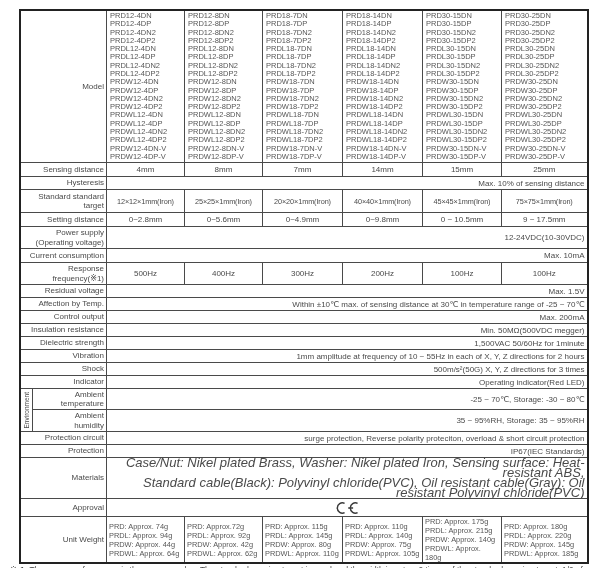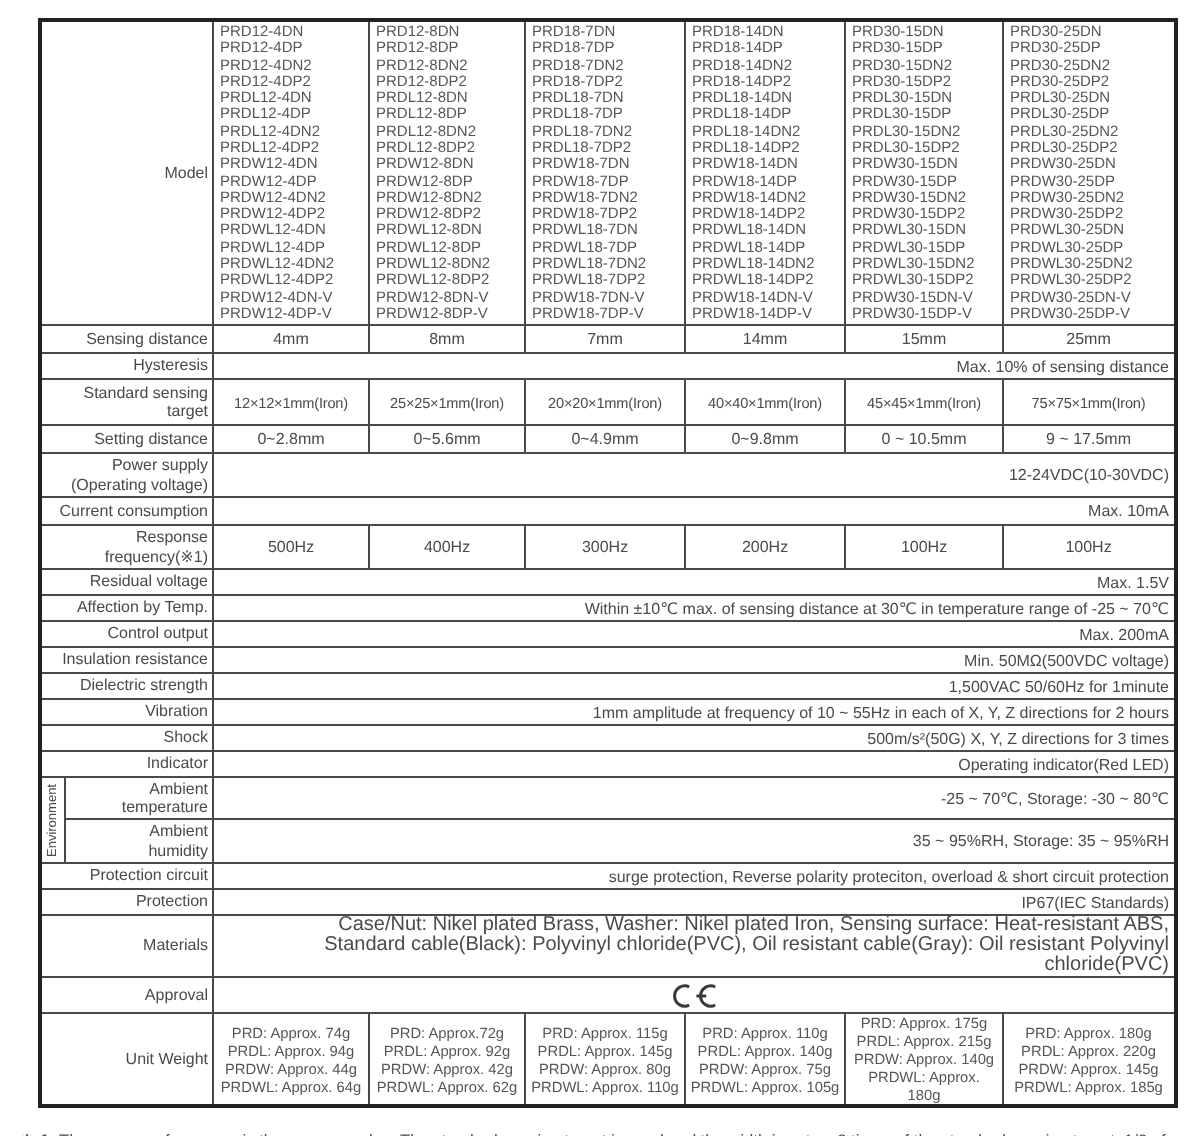--- a/index.html
+++ b/index.html
@@ -18,30 +18,30 @@
   }
   .spec th.lbl{text-align:right;padding-left:3px;white-space:pre-line;line-height:9.5px;}
   .spec td.val{text-align:center;}
   .spec td.span{text-align:right;}
   .spec td.model{
     text-align:left;white-space:pre-line;font-size:7.5px;line-height:8.28px;
     padding:1px 0 1px 3px;vertical-align:top;color:#565656;margin-left:36px;
   }
   .spec td.sm{font-size:7.3px;letter-spacing:-0.1px;}
   .spec td.weight{
-    text-align:center;white-space:pre-line;font-size:7.4px;line-height:9px;
+    text-align:left;white-space:pre-line;font-size:7.4px;line-height:9px;
     padding-left:2px;color:#565656;
   }
   .spec th.envstrip{padding:0;}
   .vert{
     display:block;writing-mode:vertical-rl;transform:rotate(180deg);
     font-size:6.5px;line-height:11px;margin:0 auto;letter-spacing:0px;color:#4a4a4a;
     white-space:nowrap;
   }
-  .spec td.materials{white-space:pre-line;line-height:10px;font-size:10px;}
+  .spec td.materials{white-space:pre-line;line-height:10px;font-size:13px;font-style:italic;}
   .ce-wrap{display:flex;justify-content:center;align-items:center;height:100%;}
   .footnotes{position:absolute;left:10px;top:565px;width:584px;font-size:8.3px;line-height:10px;color:#4a4a4a;}
   .fn{margin:0 0 1px 0;padding-left:26px;text-indent:-26px;}
   .fn b{font-weight:bold;}
   .fn .mk{padding-right:3px;}
 </style>
 </head>
 <body>
 
 <div class="page">
@@ -180,21 +180,21 @@
       <td class="val">15mm</td>
       <td class="val">25mm</td>
     </tr>
 
     <tr style="height:13px">
       <th class="lbl" colspan="2">Hysteresis</th>
       <td class="span" colspan="6">Max. 10% of sensing distance</td>
     </tr>
 
     <tr style="height:23px">
-      <th class="lbl" colspan="2">Standard sensing
+      <th class="lbl" colspan="2">Standard standard
 target</th>
       <td class="val sm">12×12×1mm(Iron)</td>
       <td class="val sm">25×25×1mm(Iron)</td>
       <td class="val sm">20×20×1mm(Iron)</td>
       <td class="val sm">40×40×1mm(Iron)</td>
       <td class="val sm">45×45×1mm(Iron)</td>
       <td class="val sm">75×75×1mm(Iron)</td>
     </tr>
 
     <tr style="height:14px">
@@ -239,21 +239,21 @@
       <td class="span" colspan="6">Within ±10℃ max. of sensing distance at 30℃ in temperature range of -25 ~ 70℃</td>
     </tr>
 
     <tr style="height:13px">
       <th class="lbl" colspan="2">Control output</th>
       <td class="span" colspan="6">Max. 200mA</td>
     </tr>
 
     <tr style="height:13px">
       <th class="lbl" colspan="2">Insulation resistance</th>
-      <td class="span" colspan="6">Min. 50MΩ(500VDC voltage)</td>
+      <td class="span" colspan="6">Min. 50MΩ(500VDC megger)</td>
     </tr>
 
     <tr style="height:13px">
       <th class="lbl" colspan="2">Dielectric strength</th>
       <td class="span" colspan="6">1,500VAC 50/60Hz for 1minute</td>
     </tr>
 
     <tr style="height:13px">
       <th class="lbl" colspan="2">Vibration</th>
       <td class="span" colspan="6">1mm amplitude at frequency of 10 ~ 55Hz in each of X, Y, Z directions for 2 hours</td>

